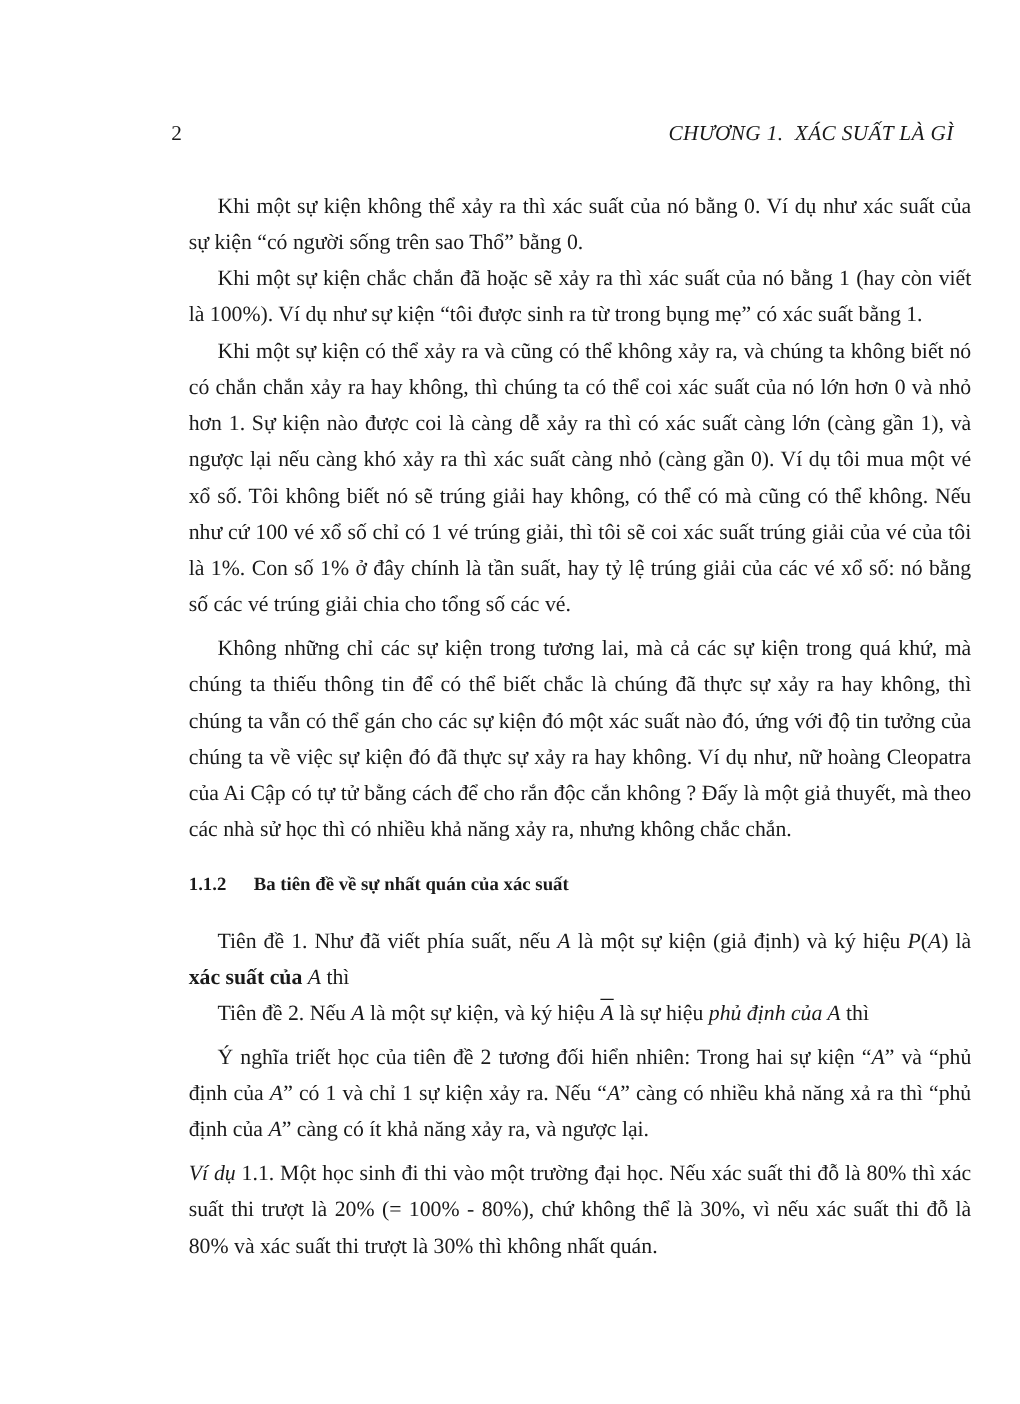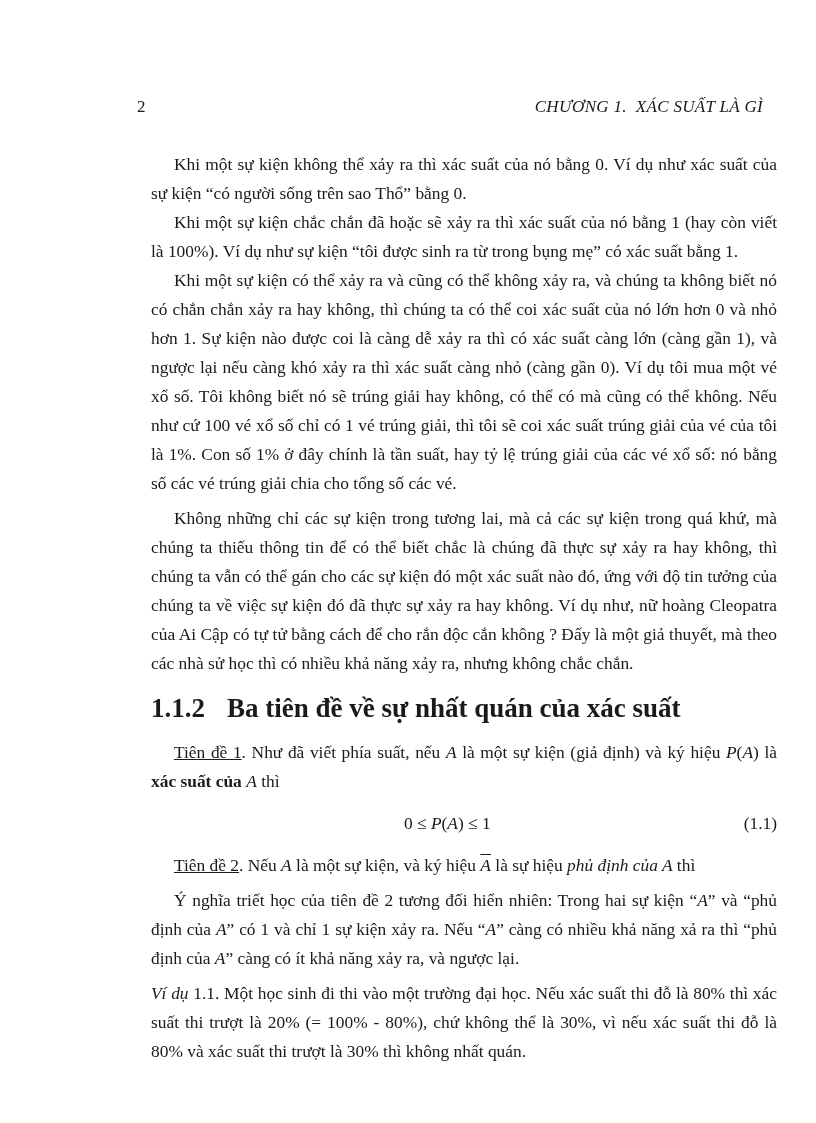--- a/index.html
+++ b/index.html
@@ -33,40 +33,40 @@
     font-size: 17.4px;
     line-height: 29px;
     text-align: justify;
   }
   p.para { margin: 0; text-indent: 23px; }
   p.para.noindent { text-indent: 0; }
   p.para.gap-sm { margin-top: 6px; }
   .sec-heading {
     margin: 17px 0 17px 0;
     font-weight: bold;
-    font-size: 27px;
+    font-size: 15px;
     line-height: 26px;
     text-align: left;
     text-indent: 0;
     display: flex;
     gap: 22px;
   }
   .equation {
     display: flex;
     align-items: baseline;
     margin: 13px 0;
     text-indent: 0;
     text-align: center;
   }
   .eq-body { flex: 1; text-align: center; }
   .eq-number { text-align: right; }
   
   .rs-i { font-style: italic; }
   .rs-b { font-weight: bold; }
-  .rs-u { text-decoration: underline; }
+  .rs-u { }
   .rs-o { font-style: italic; text-decoration: overline; }
 </style>
 </head>
 <body>
 
 <div class="page">
 
   <div class="running-header">
     <span class="page-number">2</span>
     <span class="chapter-title">CHƯƠNG 1.  XÁC SUẤT LÀ GÌ</span>
@@ -82,24 +82,20 @@
 
     <p class="para gap-sm"><span>Không những chỉ các sự kiện trong tương lai, mà cả các sự kiện trong quá khứ, mà chúng ta thiếu thông tin để có thể biết chắc là chúng đã thực sự xảy ra hay không, thì chúng ta vẫn có thể gán cho các sự kiện đó một xác suất nào đó, ứng với độ tin tưởng của chúng ta về việc sự kiện đó đã thực sự xảy ra hay không. Ví dụ như, nữ hoàng Cleopatra của Ai Cập có tự tử bằng cách để cho rắn độc cắn không ? Đấy là một giả thuyết, mà theo các nhà sử học thì có nhiều khả năng xảy ra, nhưng không chắc chắn.</span></p>
 
     <h2 class="sec-heading">
       <span>1.1.2</span>
       <span>Ba tiên đề về sự nhất quán của xác suất</span>
     </h2>
 
     <p class="para"><span class="rs-u">Tiên đề 1</span><span>. Như đã viết phía suất, nếu </span><span class="rs-i">A</span><span> là một sự kiện (giả định) và ký hiệu </span><span class="rs-i">P</span><span>(</span><span class="rs-i">A</span><span>) là </span><span class="rs-b">xác suất của</span><span> </span><span class="rs-i">A</span><span> thì</span></p>
 
-    <div class="equation">
-      <span class="eq-body"><span>0 ≤ </span><span class="rs-i">P</span><span>(</span><span class="rs-i">A</span><span>) ≤ 1</span></span>
-      <span class="eq-number">(1.1)</span>
-    </div>
 
     <p class="para"><span class="rs-u">Tiên đề 2</span><span>. Nếu </span><span class="rs-i">A</span><span> là một sự kiện, và ký hiệu </span><span class="rs-o">A</span><span> là sự hiệu </span><span class="rs-i">phủ định của A</span><span> thì</span></p>
 
 
     <p class="para gap-sm"><span>Ý nghĩa triết học của tiên đề 2 tương đối hiển nhiên: Trong hai sự kiện “</span><span class="rs-i">A</span><span>” và “phủ định của </span><span class="rs-i">A</span><span>” có 1 và chỉ 1 sự kiện xảy ra. Nếu “</span><span class="rs-i">A</span><span>” càng có nhiều khả năng xả ra thì “phủ định của </span><span class="rs-i">A</span><span>” càng có ít khả năng xảy ra, và ngược lại.</span></p>
 
     <p class="para noindent gap-sm"><span class="rs-i">Ví dụ</span><span> 1.1. Một học sinh đi thi vào một trường đại học. Nếu xác suất thi đỗ là 80% thì xác suất thi trượt là 20% (= 100% - 80%), chứ không thể là 30%, vì nếu xác suất thi đỗ là 80% và xác suất thi trượt là 30% thì không nhất quán.</span></p>
 
   </div>
 </div>

